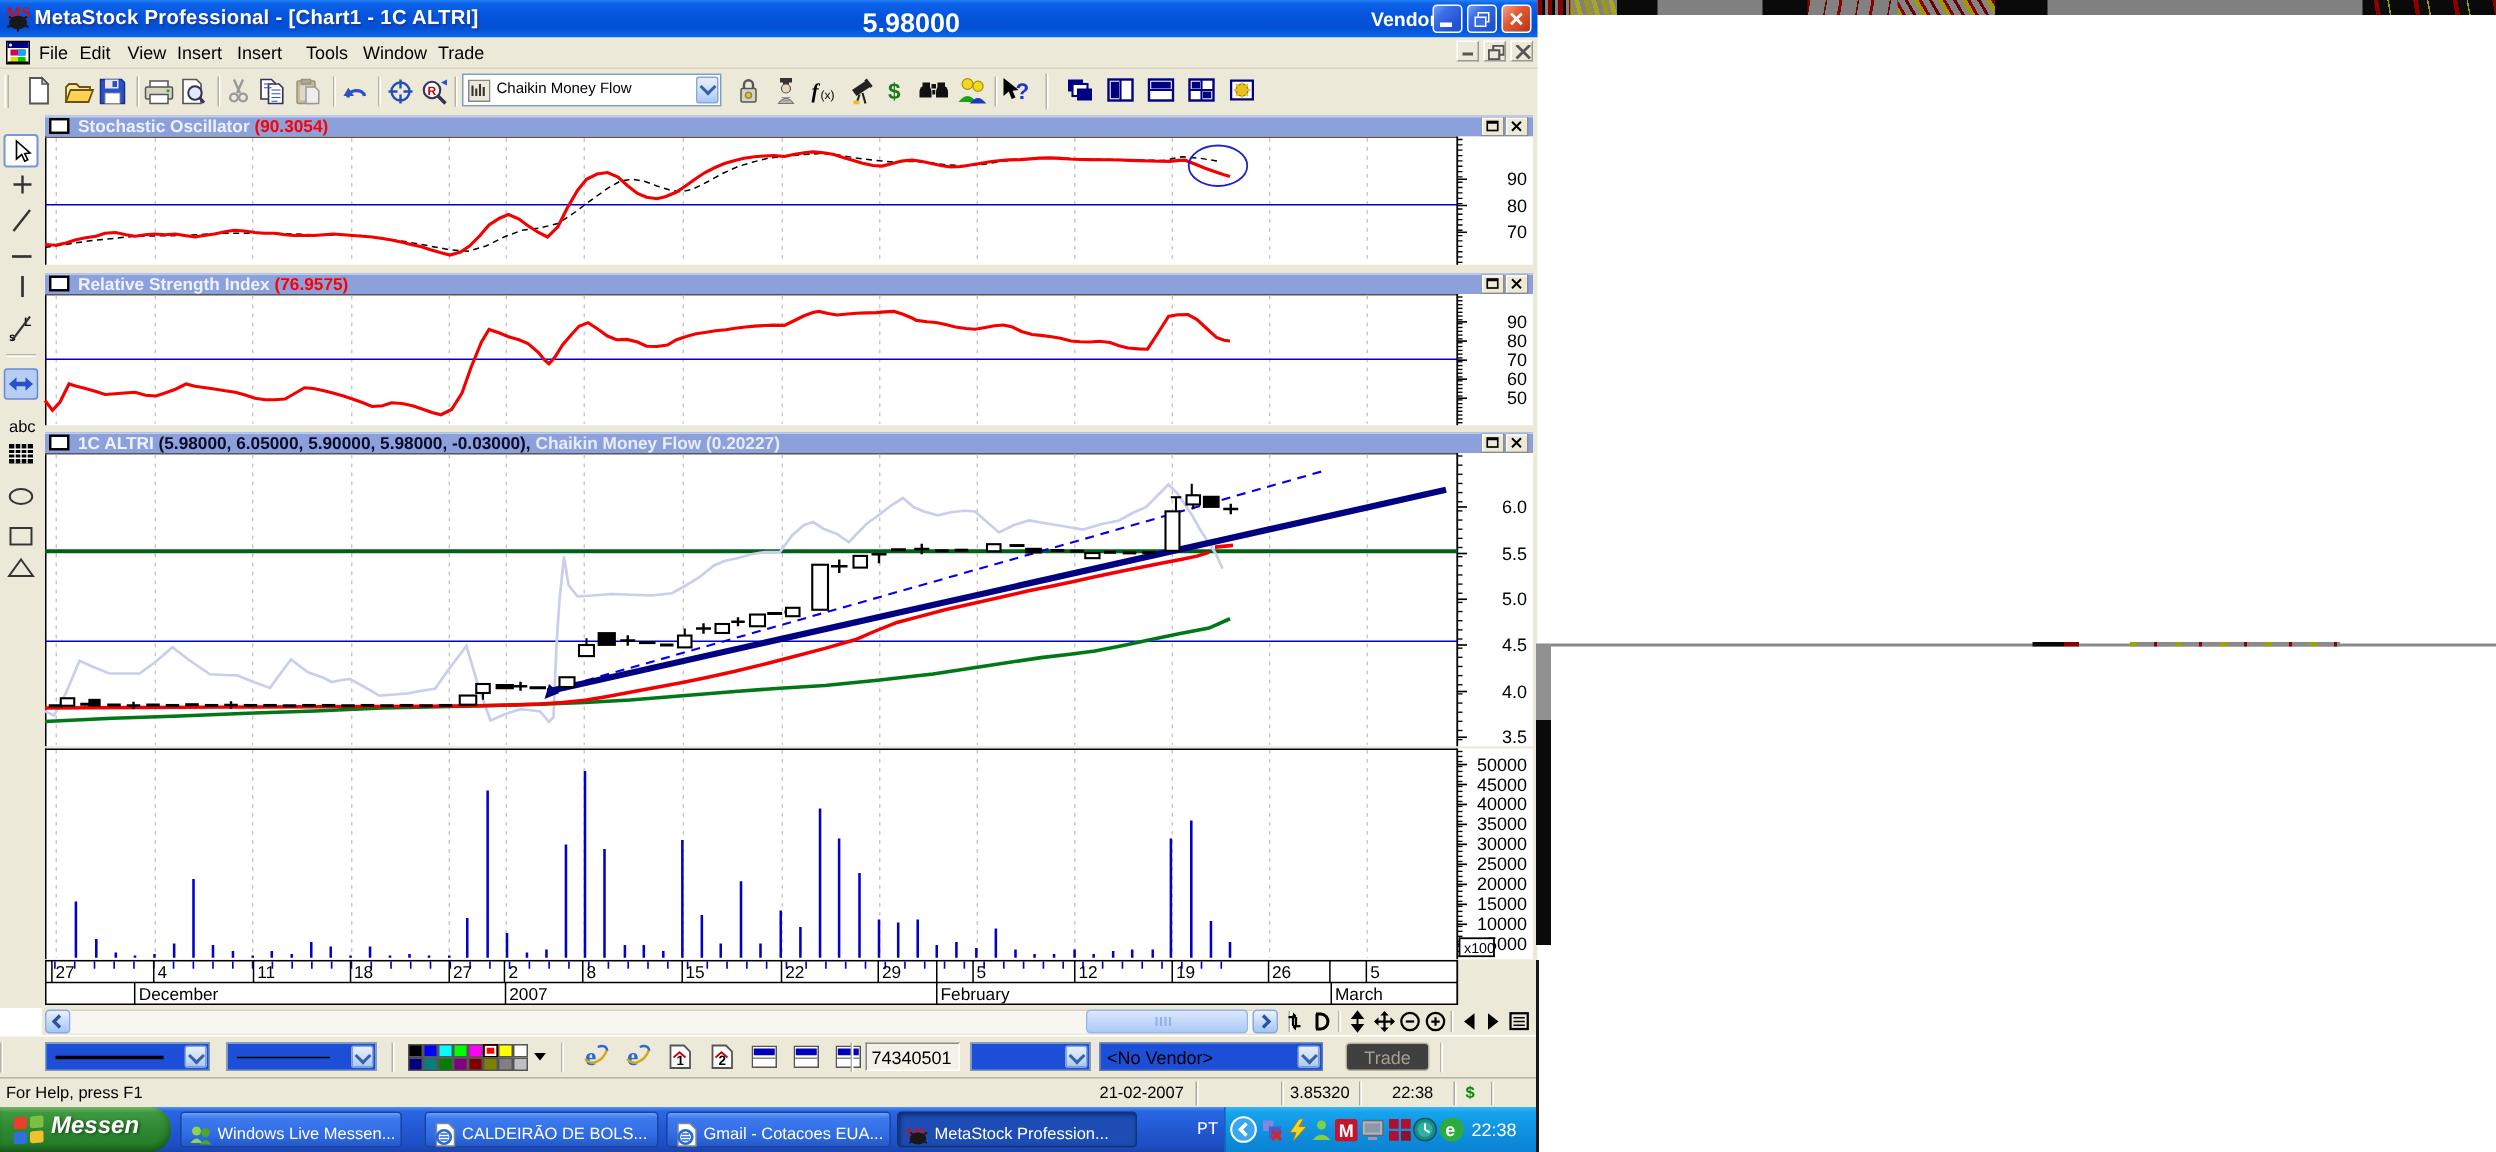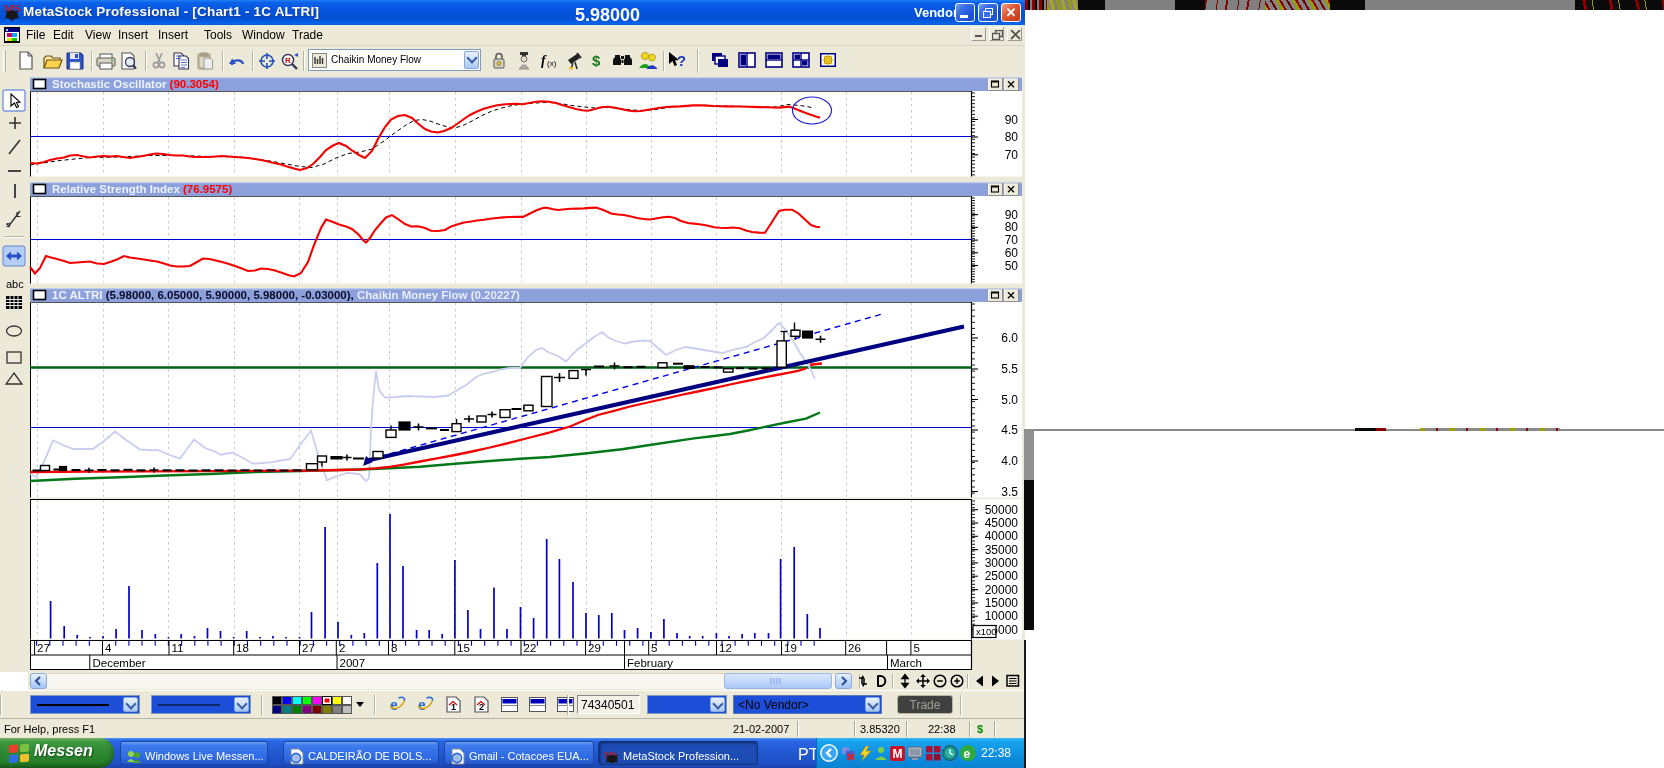--- a/index.html
+++ b/index.html
@@ -1007,21 +1007,21 @@
         <span class="lbl">Gmail - Cotacoes EUA...</span>
       </div>
 <div class="tbtn abs" style="left:598px;top:3px;width:160px;height:24px;background:#1c4cb4;border-color:#123573;box-shadow:inset 1px 1px 3px rgba(0,0,20,0.5)">
         <svg class="abs" style="left:5px;top:7px" width="16" height="16">
           <text x="0" y="9" font-size="9" font-weight="bold" fill="#cc1111" font-family="Liberation Serif,serif">MS</text>
           <ellipse cx="8" cy="10" rx="5.5" ry="4" fill="#181818"></ellipse>
           <path d="M3 6 L8 10 L2 13 M14 6 L8 10 L14 13" stroke="#181818" stroke-width="1.2" fill="none"></path>
         </svg>
         <span class="lbl">MetaStock Profession...</span>
       </div>
-<span class="abs" style="left:798px;top:8px;color:#fff;font-size:16px;">PT</span>
+<span class="abs" style="left:798px;top:8px;color:#fff;font-size:12px;font-family:Liberation Mono, monospace;">PT</span>
 <div class="abs" style="left:816px;top:0;width:209px;height:30px;background:linear-gradient(180deg,#35b7f2 0%,#16a3ee 12%,#0f90e0 55%,#0b82d2 100%);border-left:1px solid #0a6ab8;">
 <svg class="abs" style="left:3px;top:6px" width="19" height="19">
           <circle cx="9" cy="9" r="8.2" fill="#3aa7f0" stroke="#fff" stroke-width="1.4"></circle>
           <path d="M11 5 L7 9 L11 13" stroke="#fff" stroke-width="2.4" fill="none"></path>
         </svg>
 <svg class="abs" style="left:24px;top:8px" width="15" height="15">
           <rect x="1" y="1" width="7" height="7" fill="#7a8ae0"></rect>
           <rect x="5" y="5" width="8" height="8" fill="#4a5ac8"></rect>
           <path d="M7 8 L13 14 M13 8 L7 14" stroke="#e02020" stroke-width="2"></path>
         </svg>

